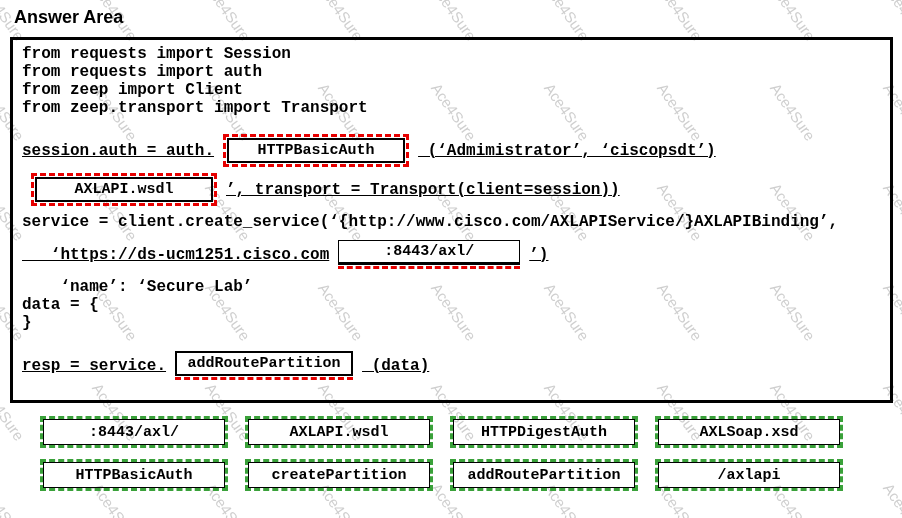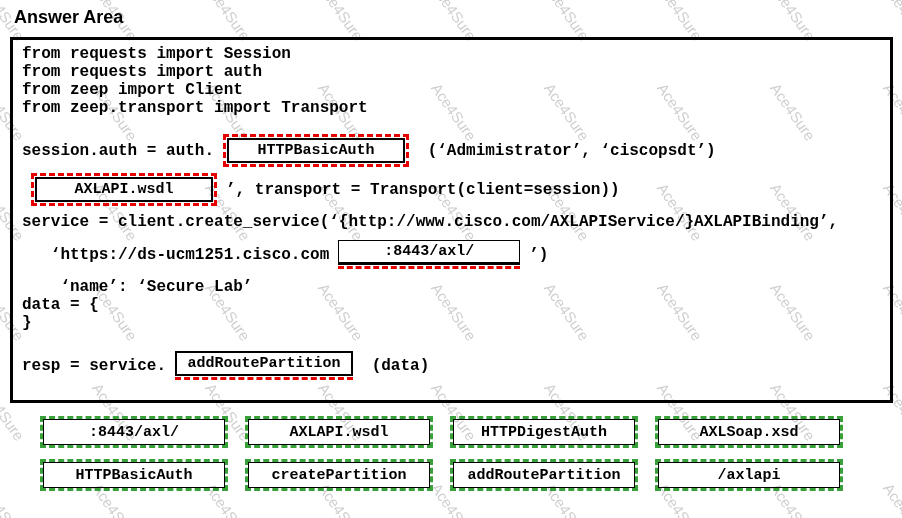--- a/index.html
+++ b/index.html
@@ -37,21 +37,21 @@
     border:3px solid #000;
     padding:5px 0 8px 9px;
     font-family:"Liberation Mono", monospace;
     font-weight:bold;
     font-size:16px;
     color:#000;
     background:transparent;
   }
   .code-line { white-space:pre; height:18px; line-height:18px; }
   .code-line.mixed { display:flex; align-items:center; height:31px; }
-  .code-line.mixed span.codetext { white-space:pre; }
+  .code-line.mixed span.codetext { white-space:pre;text-decoration:underline; }
   .gap   { height:8px; }
   .blank { height:18px; }
 
   
   .slot-wrap { display:inline-flex; margin:0 9px; background:transparent; }
   .slot-wrap.full { border:3px dashed var(--slot-dash); padding:1px; }
   .slot-wrap.underline, .slot-wrap.underline-box { border-bottom:3px dashed var(--slot-dash); padding:0 0 1px 0; }
   .slot {
     display:inline-flex; align-items:center; justify-content:center;
     width:178px; height:25px;

